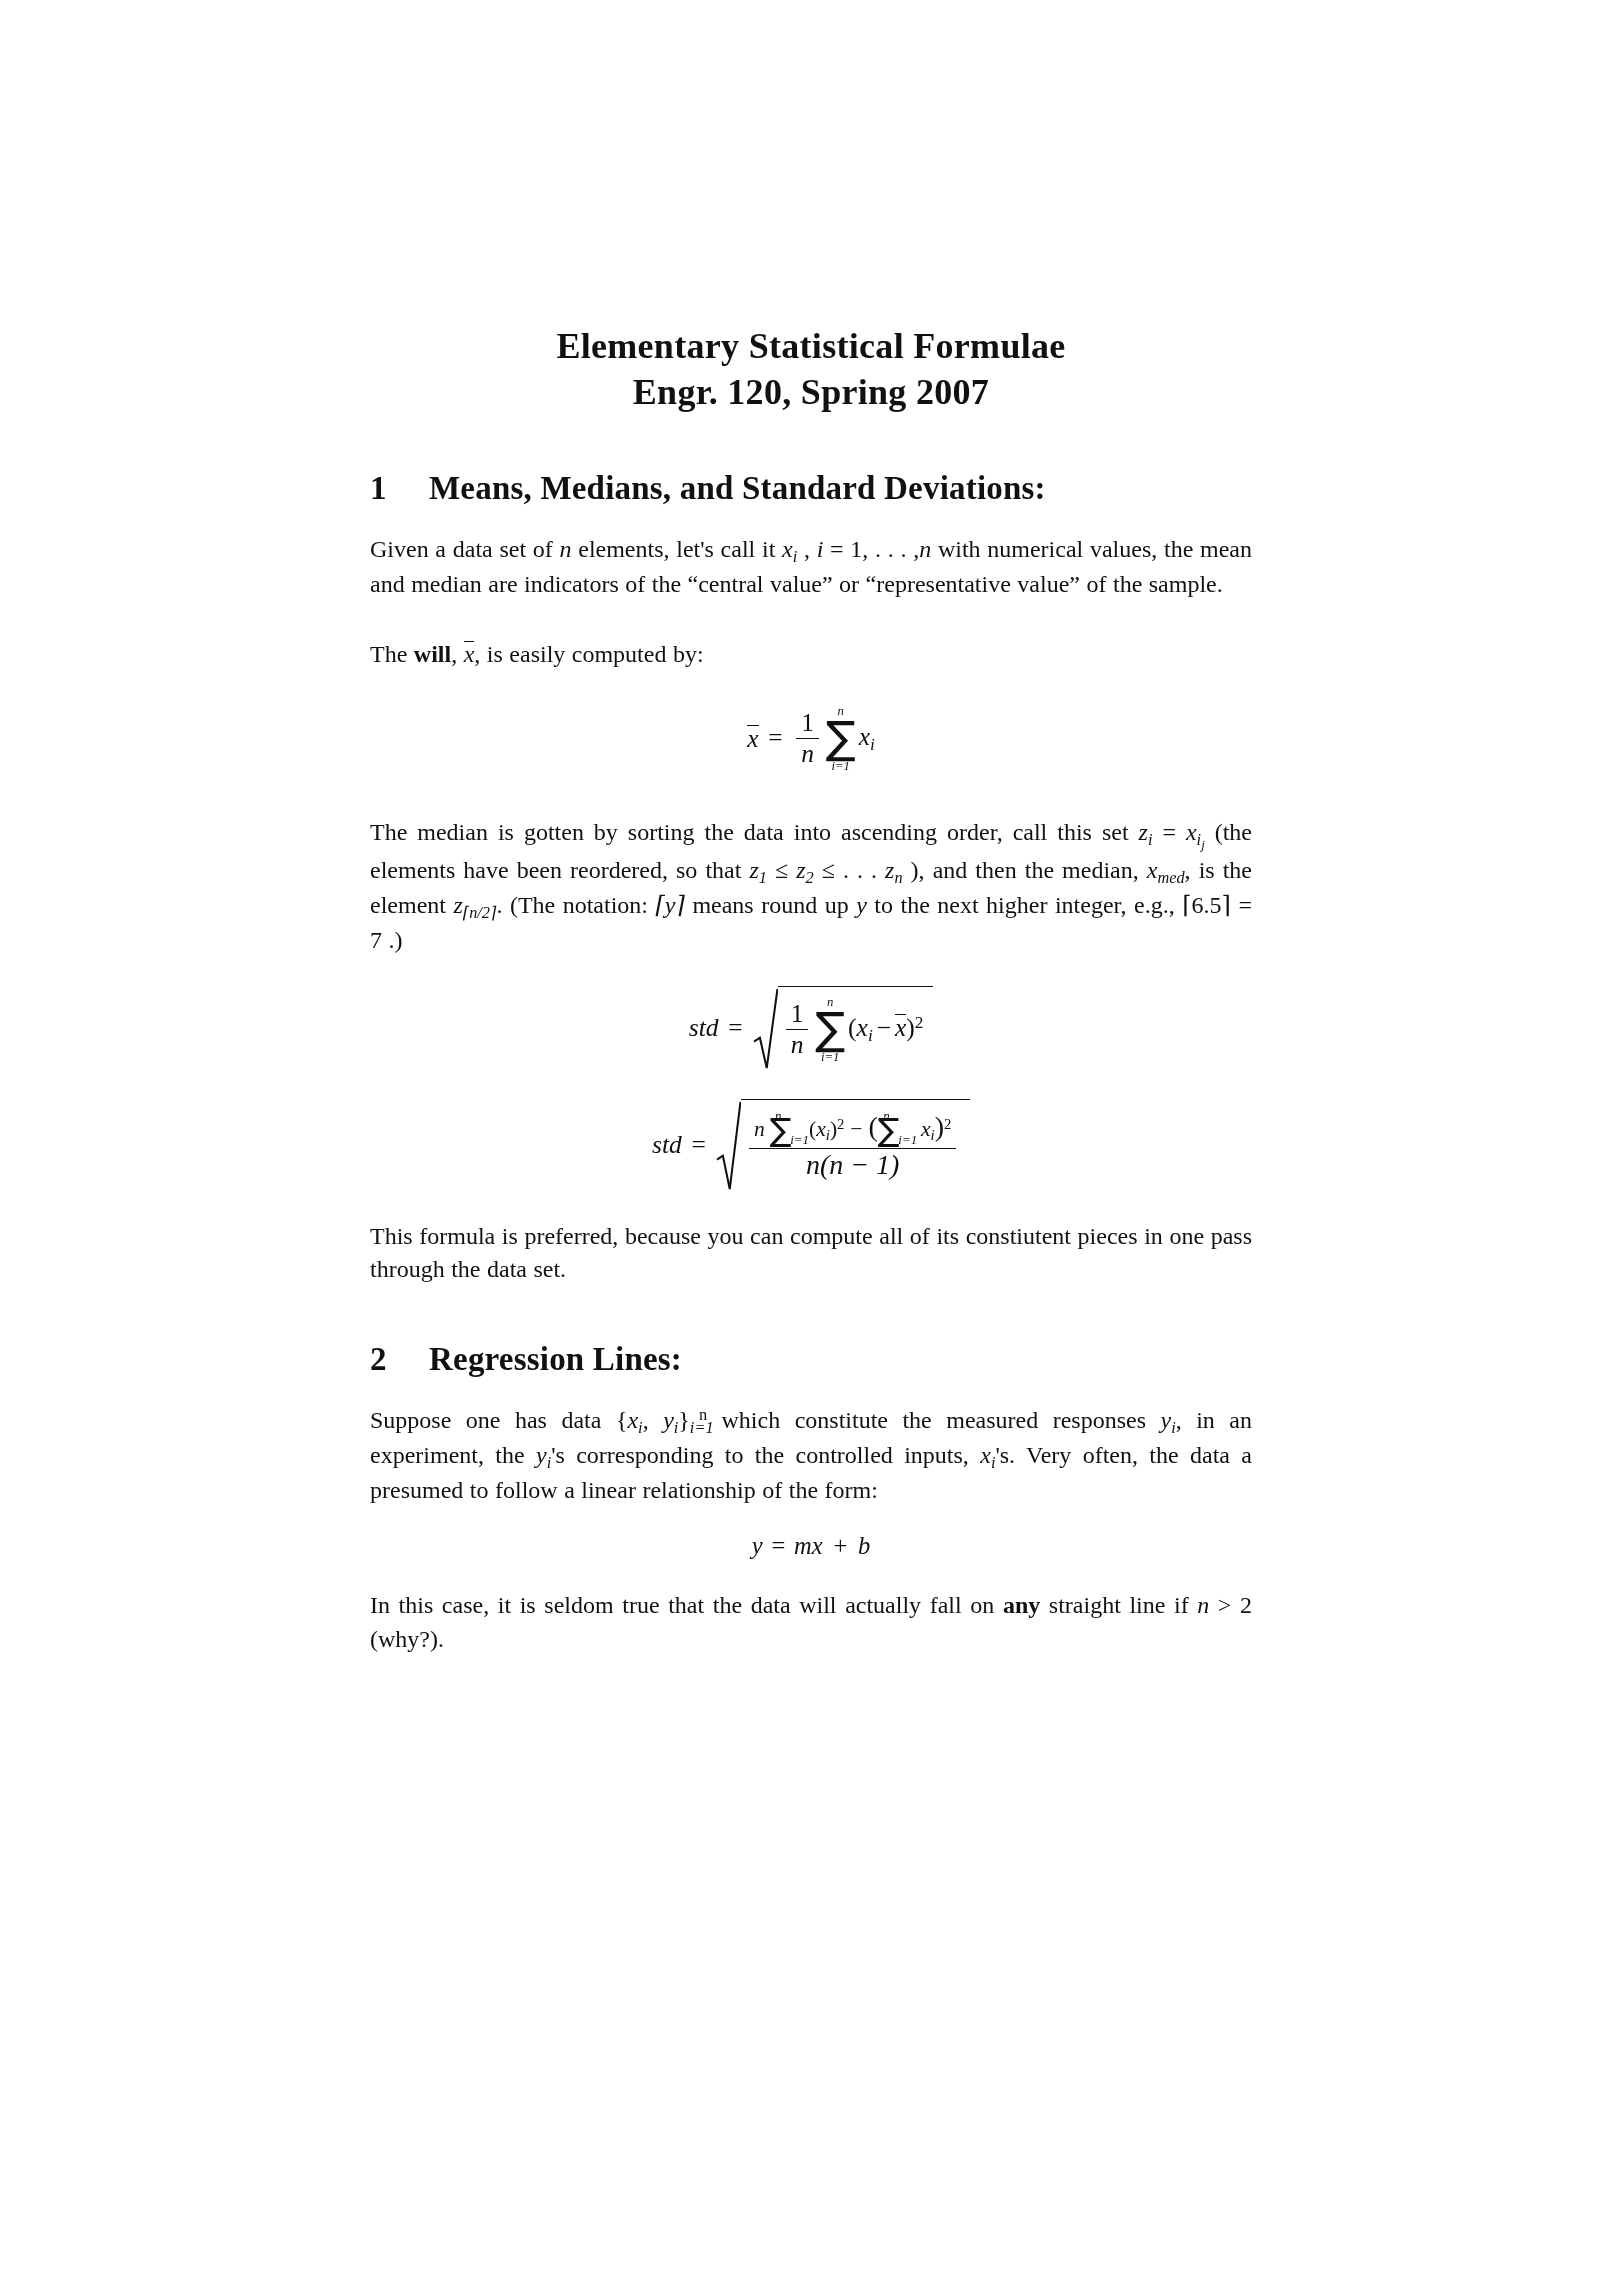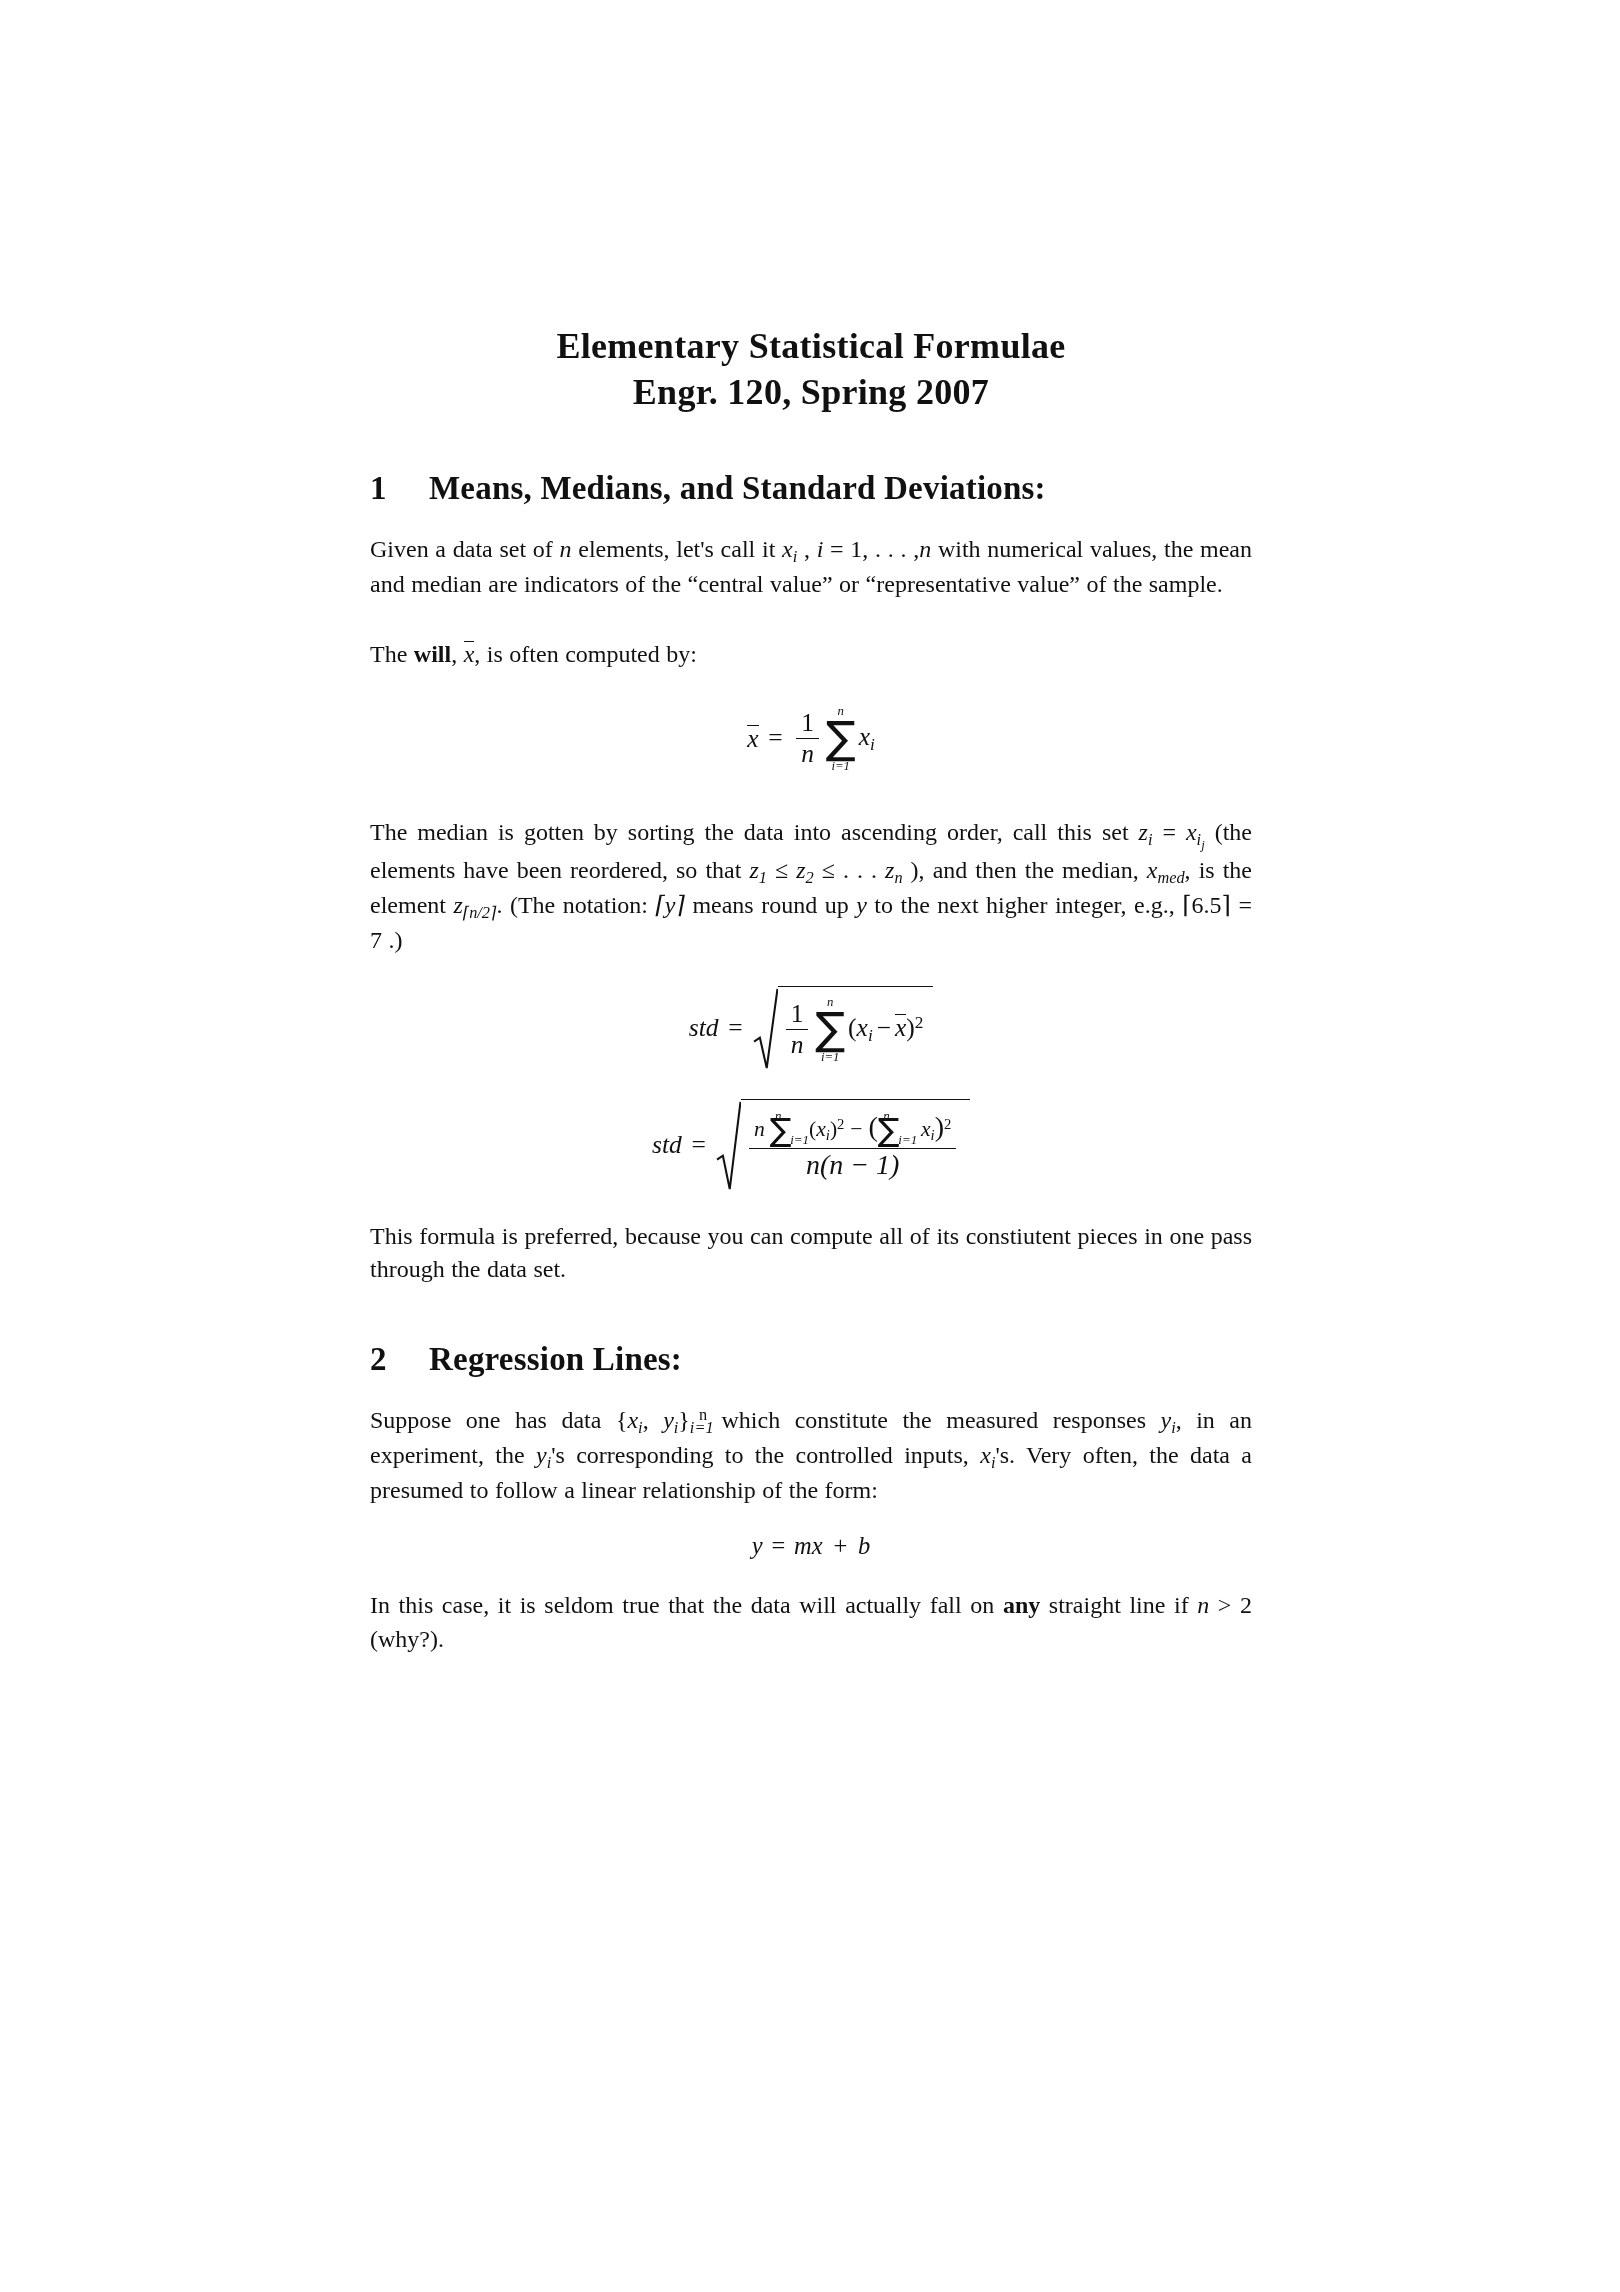--- a/index.html
+++ b/index.html
@@ -212,21 +212,21 @@
       <span class="line2">Engr. 120, Spring 2007</span>
     </div>
 
     <div class="section-heading">
       <span class="secnum">1</span>
       <span class="sectitle">Means, Medians, and Standard Deviations:</span>
     </div>
 
     <p class="body"><span>Given a data set of </span><span class="mi">n</span><span> elements, let's call it </span><span class="nowrap"><span class="mi">x</span><span class="sub">i</span></span><span> , </span><span class="mi">i</span><span> = 1</span><span>, . . . ,</span><span class="mi">n</span><span> with numerical values, the mean and median are indicators of the “central value” or “representative value” of the sample.</span></p>
 
-    <p class="body gap-top tight"><span>The </span><b>will</b><span>, </span><span class="mi ovl">x</span><span>, is often computed by:</span></p>
+    <p class="body gap-top tight"><span>The </span><b>will</b><span>, </span><span class="mi ovl">x</span><span>, is easily computed by:</span></p>
 
     <div class="display-eq">
       <span class="eq-lhs ovl">x</span>
       <span class="eq-eq mo">=</span>
       <span class="frac">
         <span class="num mn">1</span>
         <span class="den mi">n</span>
       </span>
       <span class="bigop">
         <span class="lim">n</span>

